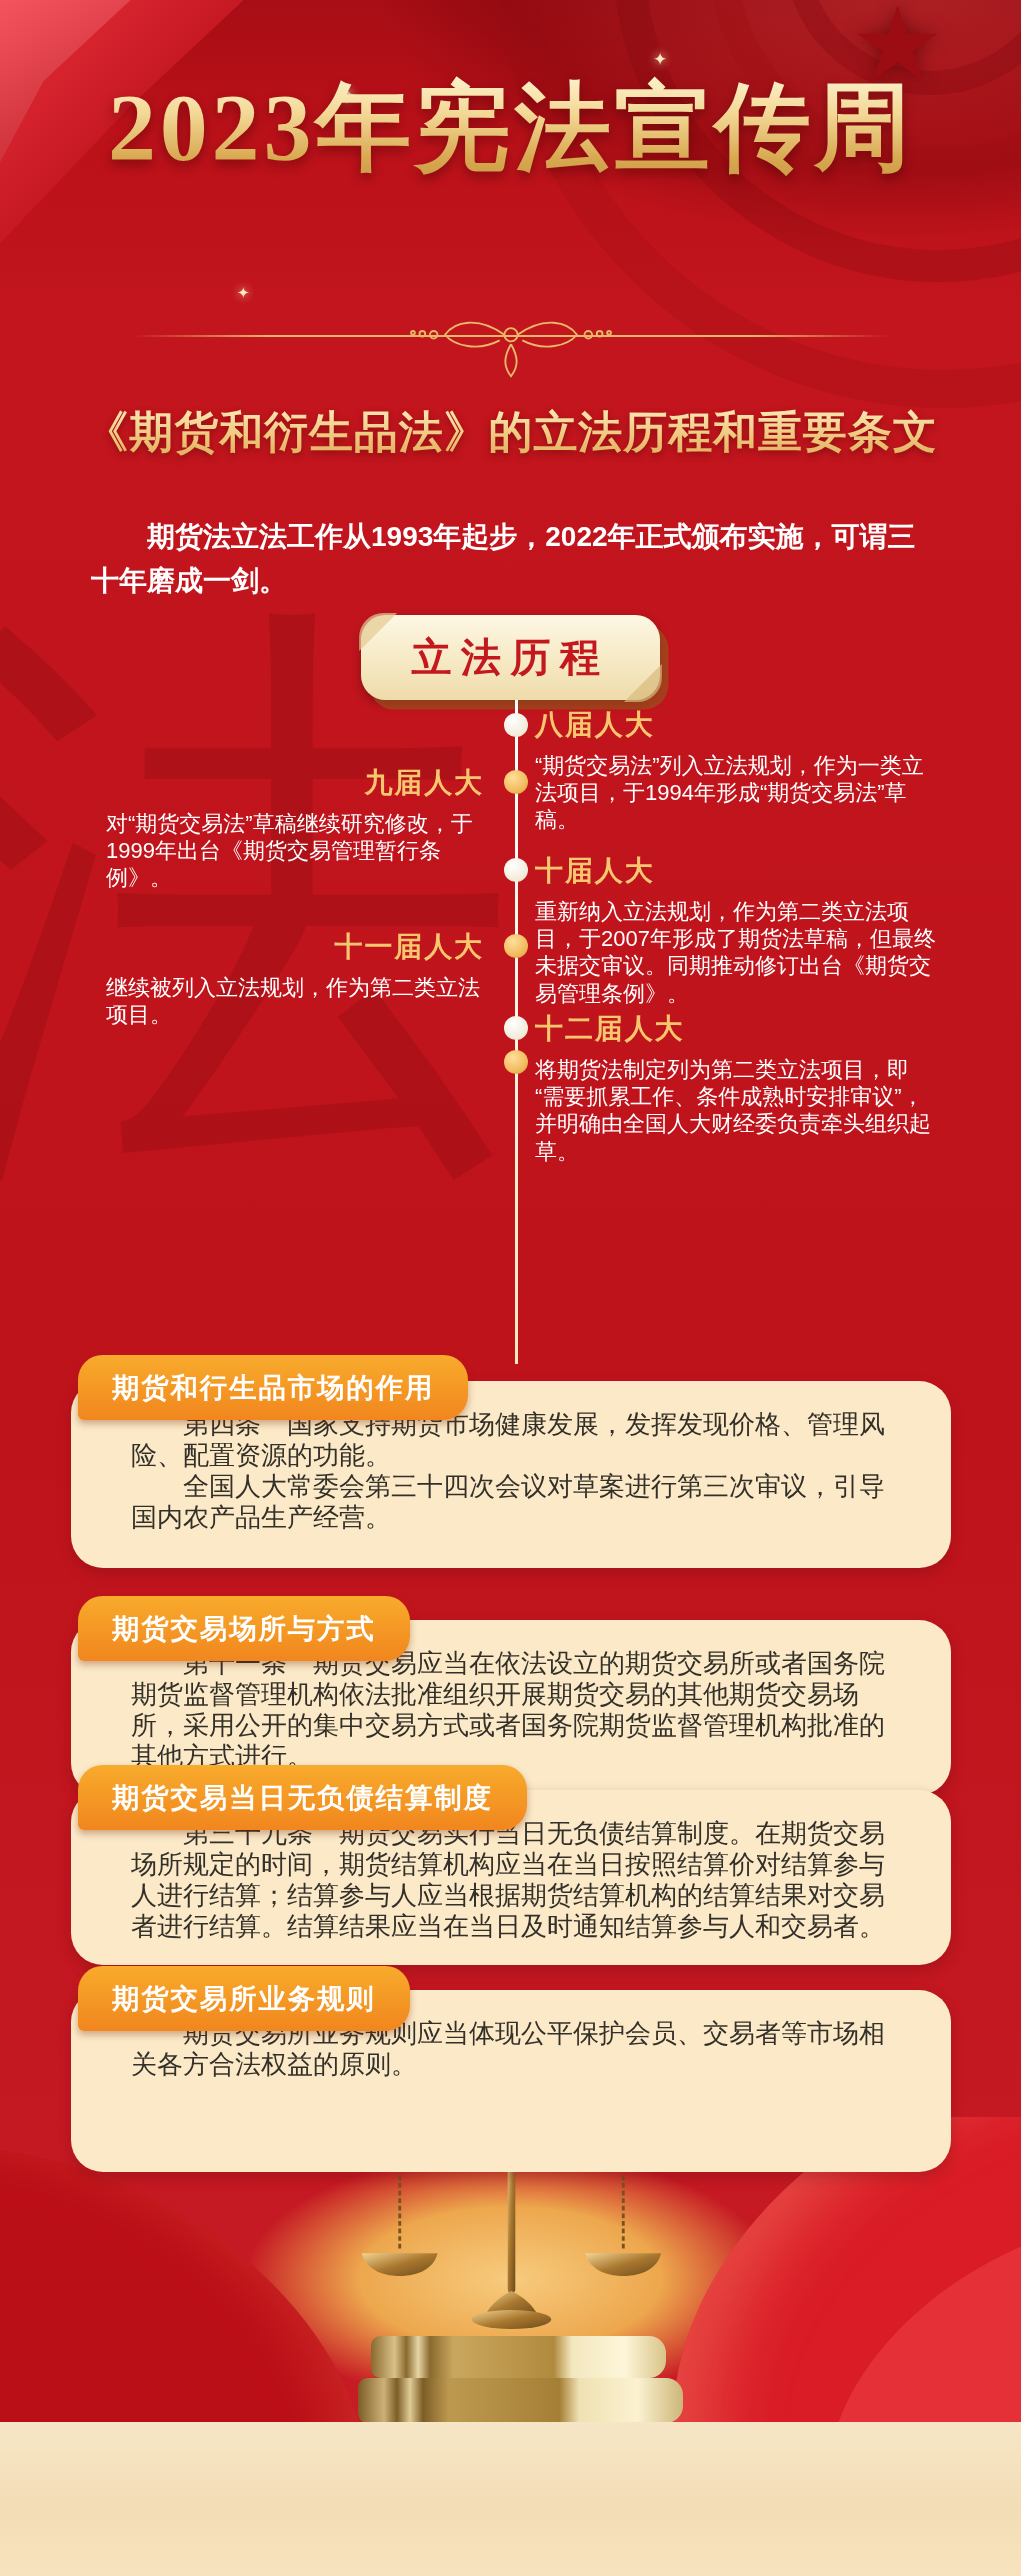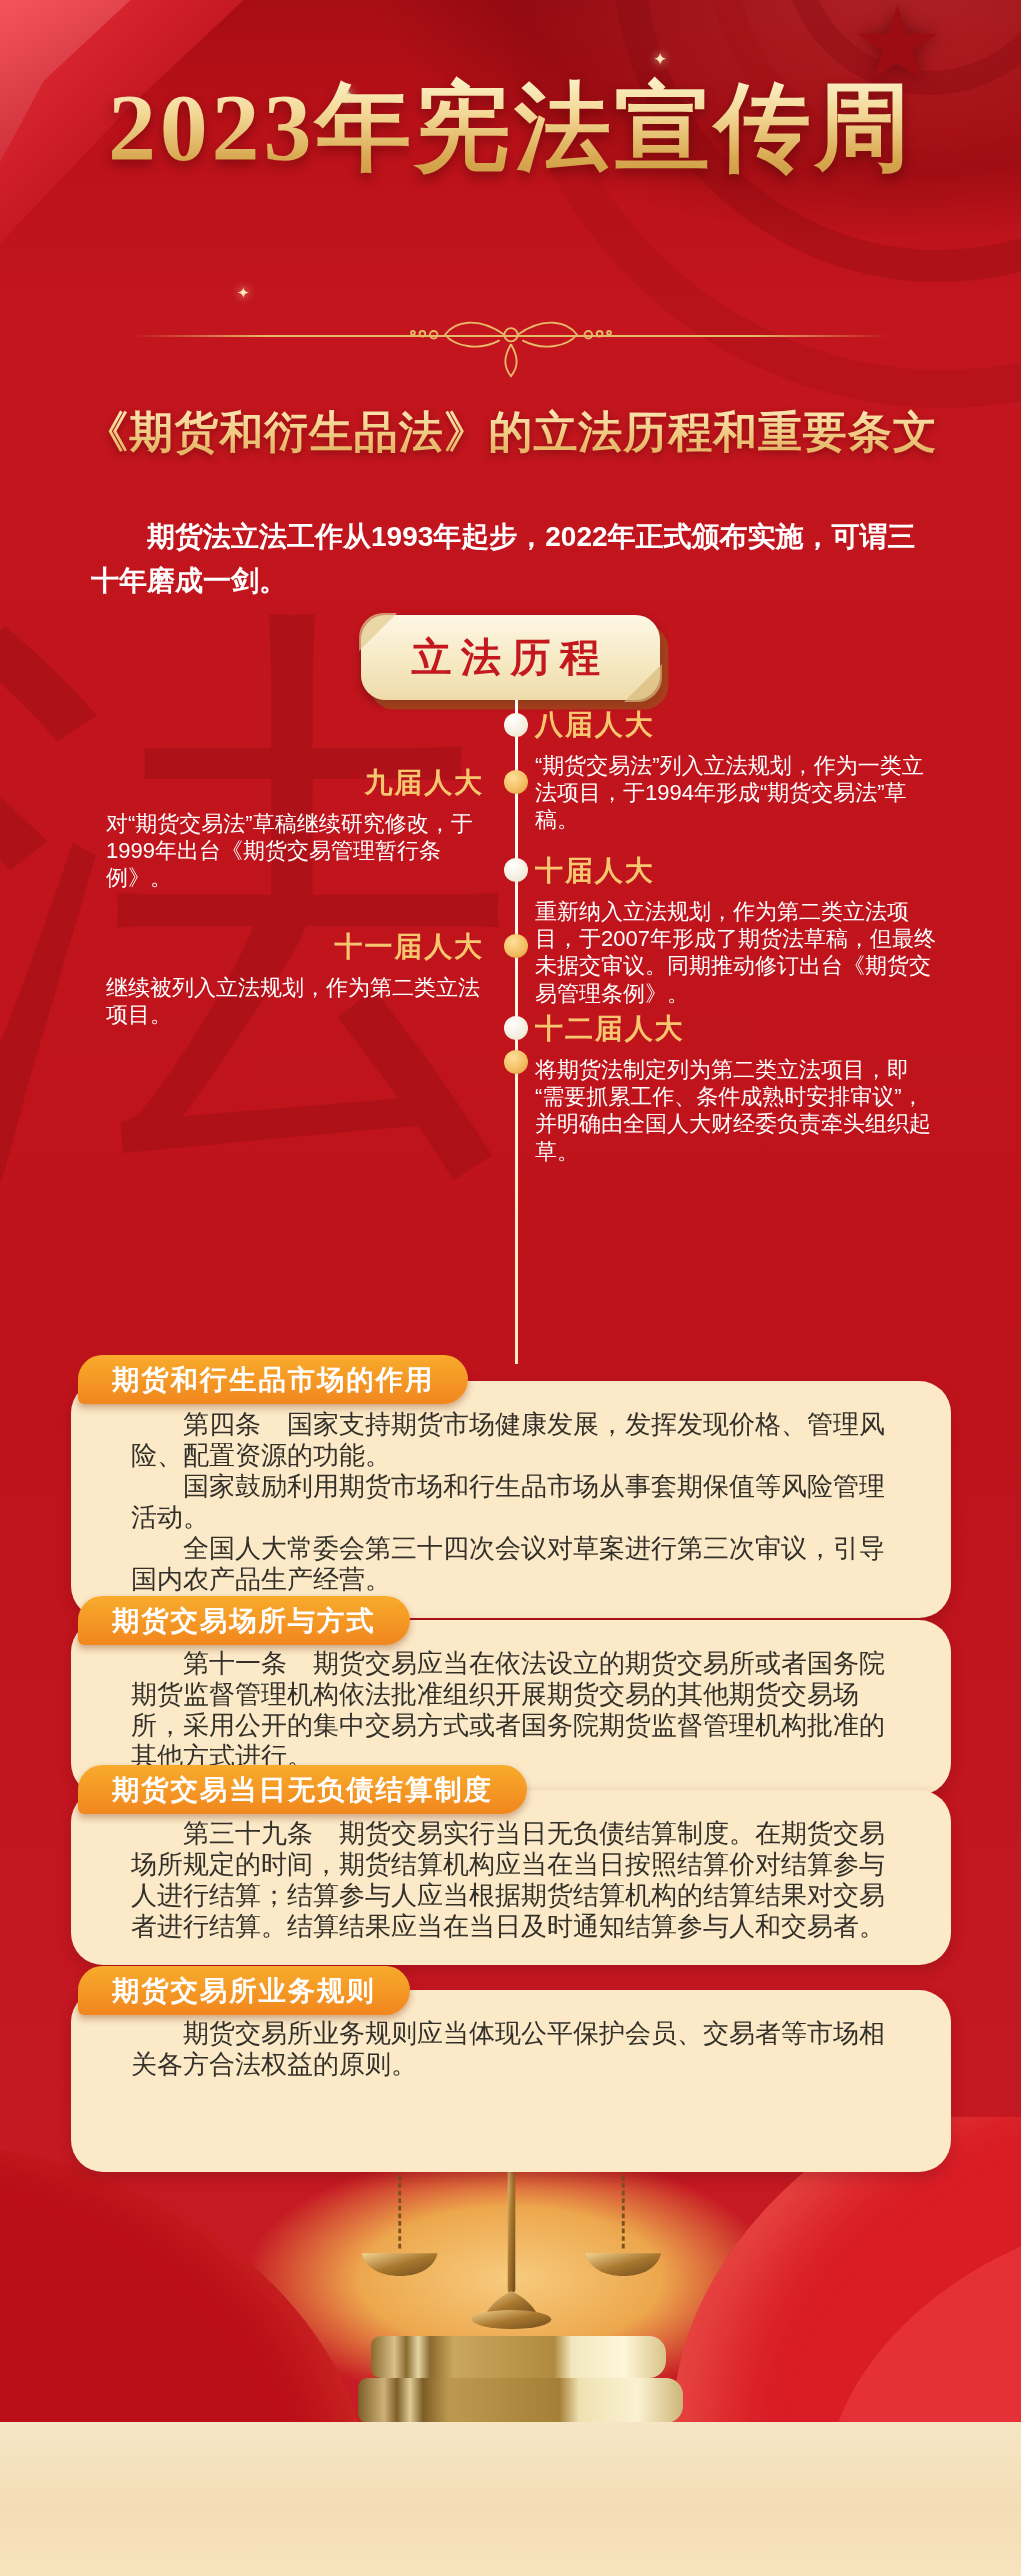--- a/index.html
+++ b/index.html
@@ -60,21 +60,21 @@
   .dot.gold{background:radial-gradient(circle at 38% 32%,#ffdf9a 0%,#f0b85a 65%,#cf8f35 100%);}
   .tl-entry{position:absolute;}
   .tl-entry h3{margin:0;font-size:28px;font-weight:bold;color:#f6c76f;letter-spacing:1.9px;}
   .tl-entry p{margin:7.6px 0 0;font-size:22px;line-height:27.4px;color:#ffffff;}
   .tl-entry.right{left:535px;width:403px;text-align:left;}
   .tl-entry.left{left:106px;width:378px;}
   .tl-entry.left h3{text-align:right;}
   
   .pill{position:absolute;left:78px;height:49px;border-radius:24.6px 24.6px 24.6px 5.7px;
     background:linear-gradient(180deg,#f8ab2c 0%,#f1861e 100%);
-    box-shadow:0 3.8px 7.6px rgba(120,40,0,.35);display:flex;align-items:center;padding:0 34px;z-index:3;}
+    box-shadow:0 3.8px 7.6px rgba(120,40,0,.35);display:flex;align-items:center;padding:8px 34px;z-index:3;}
   .pill span{color:#ffffff;font-weight:bold;font-size:27.4px;letter-spacing:1.9px;}
   .card{position:absolute;left:71px;width:880px;background:#fbe9c7;border-radius:32px;
     padding:28px 60px 23px;box-sizing:border-box;z-index:2;box-shadow:0 5.7px 13.2px rgba(90,10,10,.25);}
   .card p{margin:0;text-indent:2em;font-size:26px;line-height:31px;color:#33302a;}
   
   .art{position:absolute;left:0;top:2117px;width:1022px;height:305px;overflow:hidden;}
   .glow{position:absolute;left:151px;top:-9.5px;width:719px;height:341px;
     background:radial-gradient(ellipse 50% 50% at 50% 50%,#f7cb7e 0%,#eda74d 42%,rgba(220,110,40,0) 74%);}
   .curtain{position:absolute;border-radius:50%;}
   .cur-l{left:-397px;top:38px;width:776px;height:587px;background:#bb0f18;transform:rotate(18deg);
@@ -161,21 +161,20 @@
   <div class="tl-entry right" style="top:1010px;">
     <h3>十二届人大</h3>
     <p>将期货法制定列为第二类立法项目，即“需要抓累工作、条件成熟时安排审议”，并明确由全国人大财经委负责牵头组织起草。</p>
   </div>
 
   <div class="pill" style="top:1355px;">
     <span>期货和行生品市场的作用</span>
   </div>
   <div class="card" style="top:1381px;min-height:187px;">
     <p>第四条　国家支持期货市场健康发展，发挥发现价格、管理风险、配置资源的功能。</p>
-    <p>国家鼓励利用期货市场和行生品市场从事套期保值等风险管理活动。</p>
     <p>全国人大常委会第三十四次会议对草案进行第三次审议，引导国内农产品生产经营。</p>
   </div>
 
   <div class="pill" style="top:1596px;">
     <span>期货交易场所与方式</span>
   </div>
   <div class="card" style="top:1620px;min-height:125px;">
     <p>第十一条　期货交易应当在依法设立的期货交易所或者国务院期货监督管理机构依法批准组织开展期货交易的其他期货交易场所，采用公开的集中交易方式或者国务院期货监督管理机构批准的其他方式进行。</p>
   </div>
 

